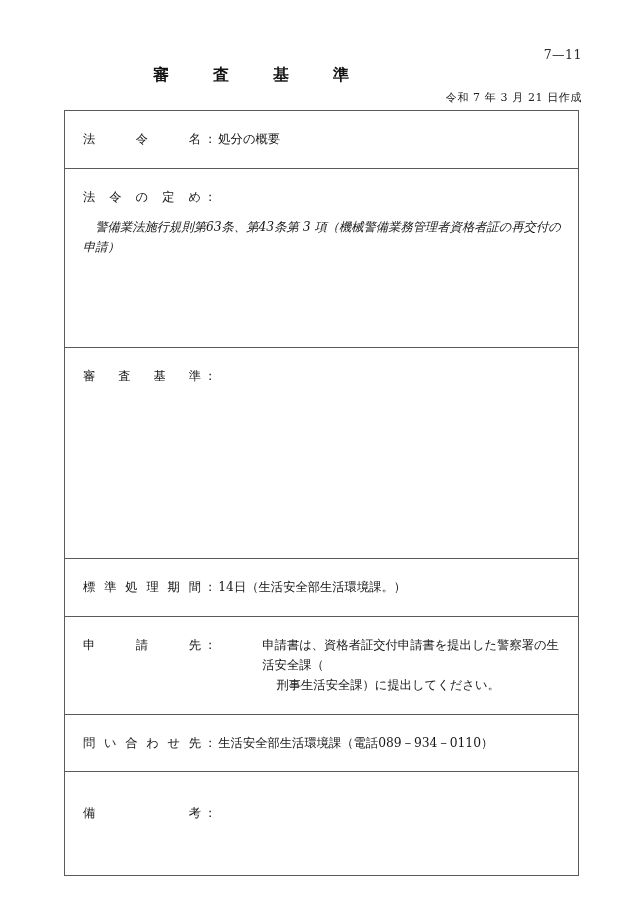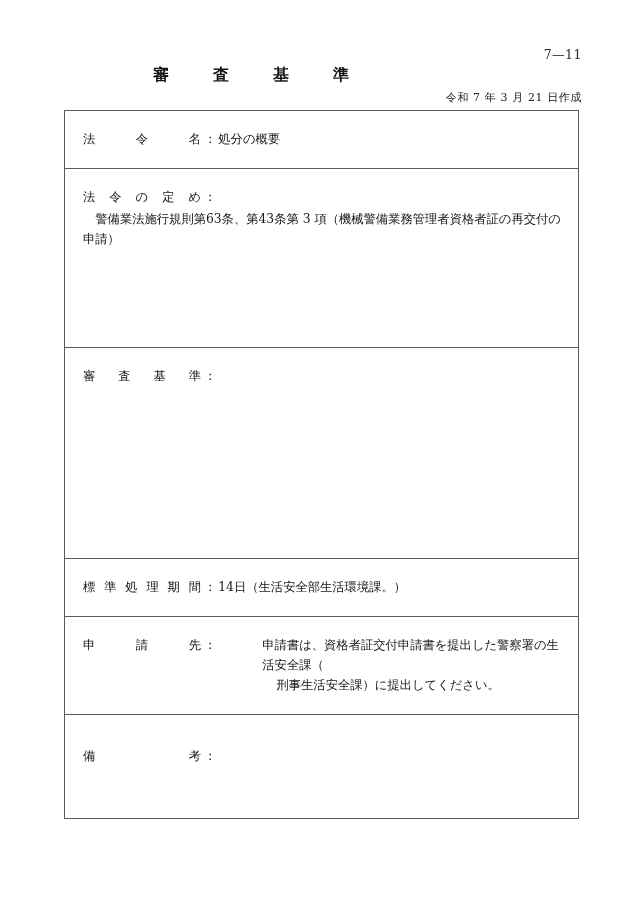--- a/index.html
+++ b/index.html
@@ -103,24 +103,25 @@
   .field-value {
     flex: 1 1 auto;
     white-space: normal;
   }
 
   
   .field-block .field-label {
     width: 118px;
   }
   .block-body {
-    margin-top: 2px;
+    margin-top: 10px;
     text-indent: 1em;
     line-height: 1.62;
     white-space: normal;
+    font-style: italic;
   }
 
   
   .field-value.wrap {
     white-space: normal;
     text-indent: 0;
     margin-left: 44px;
   }
   .field-value.wrap .cont {
     display: block;
@@ -219,20 +220,31 @@
               <span class="field-colon">：</span>
               <span class="field-value wrap">
                 <span>申請書は、資格者証交付申請書を提出した警察署の生活安全課（</span>
                 <span class="cont">刑事生活安全課）に提出してください。</span>
               </span>
             </div>
           </div>
         </td>
       </tr>
 
+      <tr class="r-contact">
+        <td>
+          <div class="cell-inner">
+            <div class="field-line">
+              <span class="field-label">問い合わせ先</span>
+              <span class="field-colon">：</span>
+              <span class="field-value">生活安全部生活環境課（電話089－934－0110）</span>
+            </div>
+          </div>
+        </td>
+      </tr>
 
       <tr class="r-remarks">
         <td>
           <div class="cell-inner">
             <div class="field-line">
               <span class="field-label">備考</span>
               <span class="field-colon">：</span>
               <span class="field-value"></span>
             </div>
           </div>

